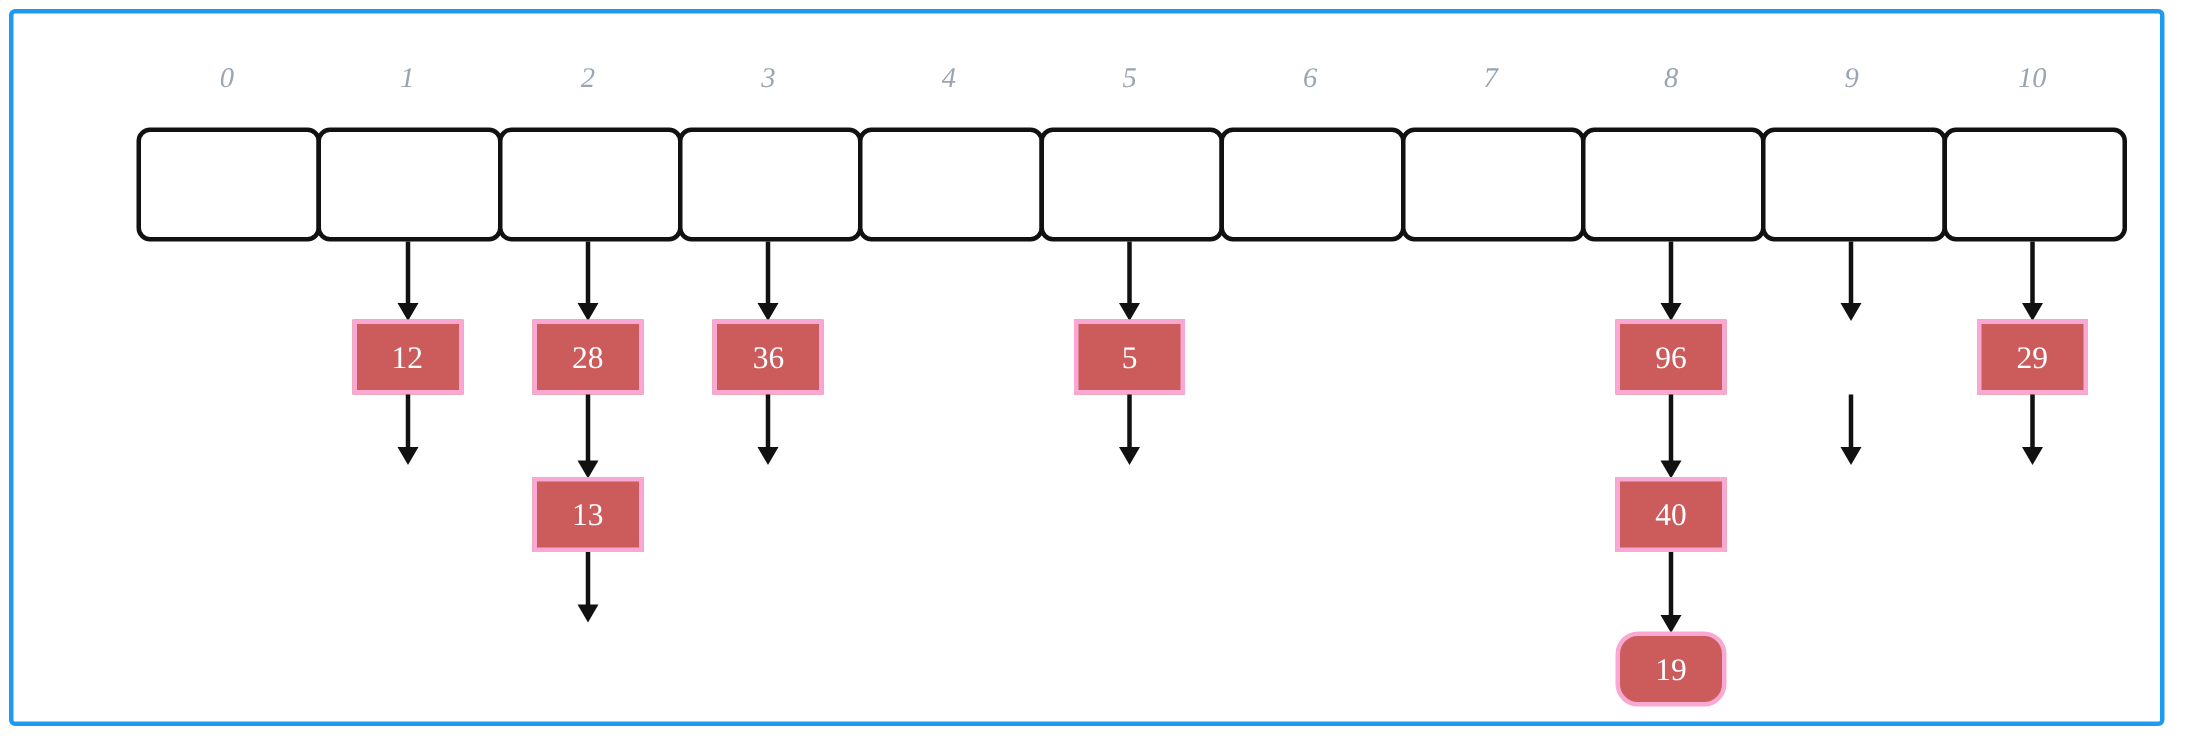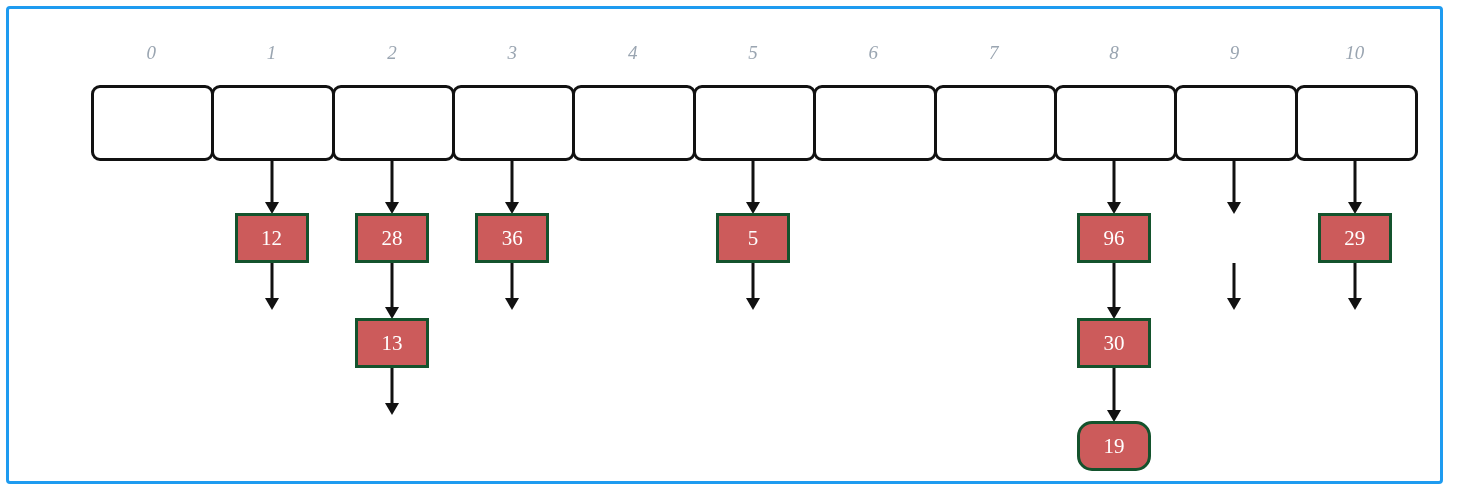--- a/index.html
+++ b/index.html
@@ -50,21 +50,21 @@
     background: #ffffff;
     border: 3px solid #111111;
     border-radius: 9px;
     top: 85px;
     height: 76px;
   }
   .node {
     position: absolute;
     box-sizing: border-box;
     background: #CC5B5B;
-    border: 3px solid #14532d;
+    border: 3px solid #f9a8d4;
     width: 74px;
     height: 50px;
     display: flex;
     align-items: center;
     justify-content: center;
     color: #ffffff;
     font-family: "Liberation Serif", serif;
     font-size: 21px;
     line-height: 1;
     transform: translateX(-50%);
@@ -135,21 +135,21 @@
       <div class="conn" style="left: 753px; top: 161px; height: 42px;"></div>
       <div class="arrowhead" style="left: 753px; top: 202px;"></div>
       <div class="node" style="left: 753px; top: 213px;">5</div>
       <div class="conn" style="left: 753px; top: 263px; height: 36px;"></div>
       <div class="arrowhead" style="left: 753px; top: 298px;"></div>
       <div class="conn" style="left: 1114.09px; top: 161px; height: 42px;"></div>
       <div class="arrowhead" style="left: 1114.09px; top: 202px;"></div>
       <div class="node" style="left: 1114.09px; top: 213px;">96</div>
       <div class="conn" style="left: 1114.09px; top: 263px; height: 45px;"></div>
       <div class="arrowhead" style="left: 1114.09px; top: 307px;"></div>
-      <div class="node" style="left: 1114.09px; top: 318px;">30</div>
+      <div class="node" style="left: 1114.09px; top: 318px;">40</div>
       <div class="conn" style="left: 1114.09px; top: 368px; height: 43px;"></div>
       <div class="arrowhead" style="left: 1114.09px; top: 410px;"></div>
       <div class="node" style="left: 1114.09px; top: 421px; border-radius: 15px;">19</div>
       <div class="conn" style="left: 1234.45px; top: 161px; height: 42px;"></div>
       <div class="arrowhead" style="left: 1234.45px; top: 202px;"></div>
       <div class="conn" style="left: 1234.45px; top: 263px; height: 36px;"></div>
       <div class="arrowhead" style="left: 1234.45px; top: 298px;"></div>
       <div class="conn" style="left: 1354.82px; top: 161px; height: 42px;"></div>
       <div class="arrowhead" style="left: 1354.82px; top: 202px;"></div>
       <div class="node" style="left: 1354.82px; top: 213px;">29</div>

